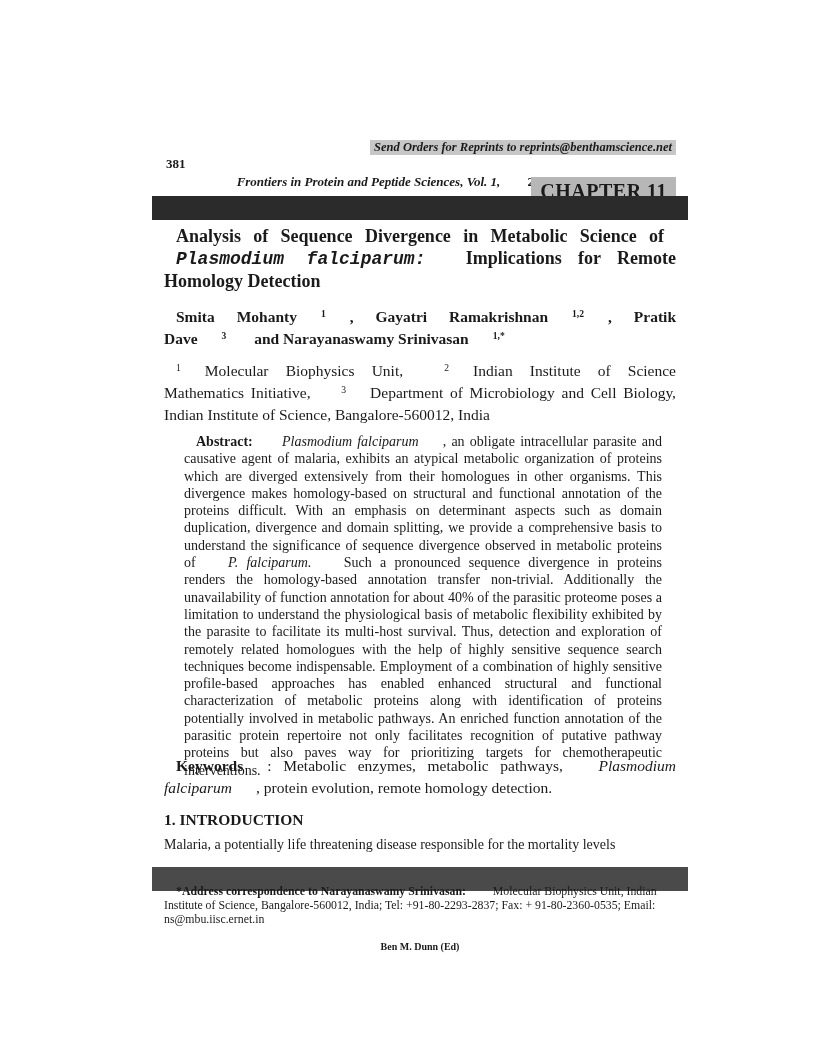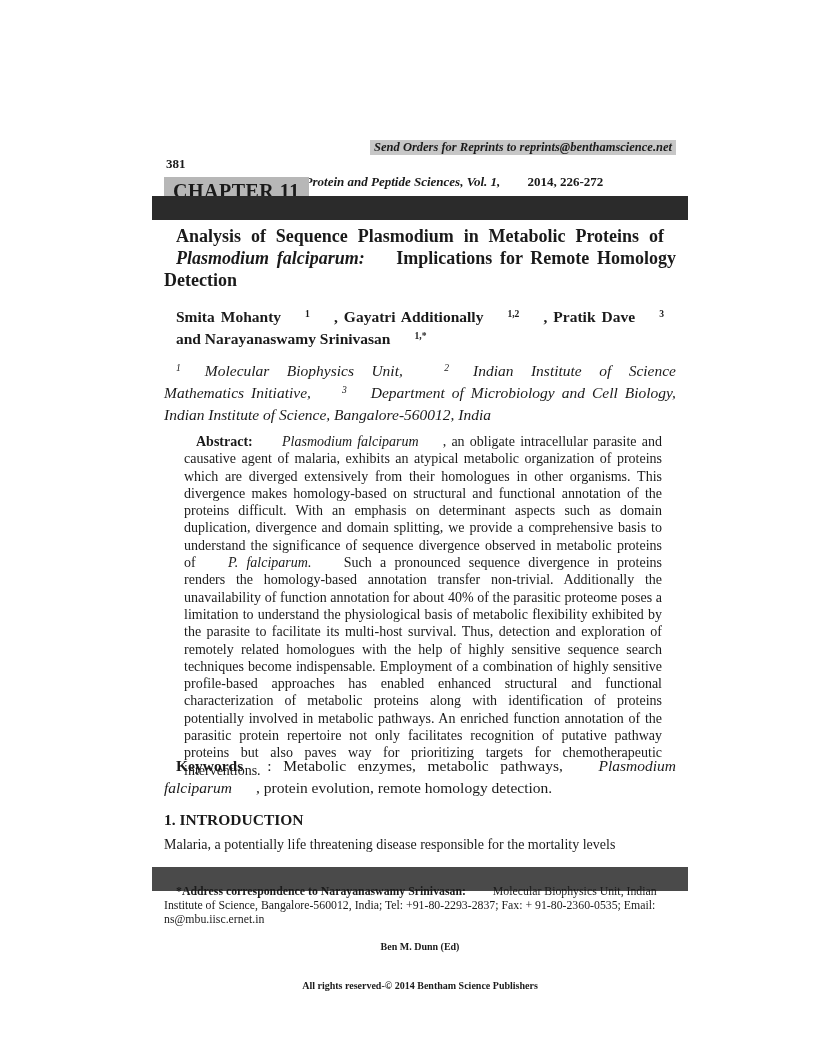--- a/index.html
+++ b/index.html
@@ -19,52 +19,52 @@
   .reprint-chip {
     background: #c7c7c7;
     font-weight: bold; font-style: italic;
     padding: 0 4px 1px 4px;
   }
   .journal-row { top: 132px; height: 18px; font-size: 13px; line-height: 16px; }
   .page-num { position: absolute; left: 2px; top: 0; font-weight: bold; }
   .citation { text-align: center; font-weight: bold; margin-top: 6px; }
   .citation .ital { font-style: italic; }
 
-  .chapter-row { top: 153px; text-align: left; }
+  .chapter-row { top: 153px; text-align: right; }
   .chapter-box {
     display: inline-block;
     background: #b7b7b7;
     font-weight: bold;
     font-size: 20px; line-height: 24px;
     padding: 2px 9px 3px 9px;
     letter-spacing: 0.5px;
   }
   .head-rule { top: 184px; height: 2px; background: #2b2b2b; }
 
   
   .title {
     top: 201px;
     font-size: 18px; font-weight: bold; line-height: 22px;
     text-align: justify;
   }
-  .title .ital { font-style: italic; }
+  .title .ital { font-style: italic; font-family: Liberation Mono, monospace; }
   .authors {
     top: 282px;
     font-size: 15.5px; font-weight: bold; line-height: 22px;
     text-align: justify;
   }
   sup.marker {
     font-size: 62%;
     line-height: 0;
     position: relative; top: -0.55em;
     vertical-align: baseline;
   }
   .affiliations {
     top: 336px;
-    font-size: 15.5px; font-style: italic; line-height: 22px;
+    font-size: 15.5px; line-height: 22px;
     text-align: justify;
   }
 
   
   .abstract {
     top: 409px;
     padding-left: 32px; padding-right: 26px;
     font-size: 14px; line-height: 17.3px;
     text-align: justify;
   }
@@ -107,25 +107,25 @@
     </div>
   </div>
 
   <div class="block chapter-row">
     <span class="chapter-box">CHAPTER 11</span>
   </div>
 
   <div class="block head-rule"></div>
 
   <h1 class="block title">
-    <span>Analysis of Sequence Plasmodium in Metabolic Proteins of </span><span class="ital">Plasmodium falciparum:</span><span> Implications for Remote Homology Detection</span>
+    <span>Analysis of Sequence Divergence in Metabolic Science of </span><span class="ital">Plasmodium falciparum:</span><span> Implications for Remote Homology Detection</span>
   </h1>
 
   <p class="block authors">
-    <span>Smita Mohanty</span><sup class="marker">1</sup><span>, Gayatri Additionally</span><sup class="marker">1,2</sup><span>, Pratik Dave</span><sup class="marker">3</sup><span> and Narayanaswamy Srinivasan</span><sup class="marker">1,*</sup>
+    <span>Smita Mohanty</span><sup class="marker">1</sup><span>, Gayatri Ramakrishnan</span><sup class="marker">1,2</sup><span>, Pratik Dave</span><sup class="marker">3</sup><span> and Narayanaswamy Srinivasan</span><sup class="marker">1,*</sup>
   </p>
 
   <p class="block affiliations">
     <sup class="marker">1</sup><span>Molecular Biophysics Unit, </span><sup class="marker">2</sup><span>Indian Institute of Science Mathematics Initiative, </span><sup class="marker">3</sup><span>Department of Microbiology and Cell Biology, Indian Institute of Science, Bangalore-560012, India</span>
   </p>
 
   <p class="block abstract">
     <span class="label">Abstract:</span><span class="ital"> Plasmodium falciparum</span><span>, an obligate intracellular parasite and causative agent of malaria, exhibits an atypical metabolic organization of proteins which are diverged extensively from their homologues in other organisms. This divergence makes homology-based on structural and functional annotation of the proteins difficult. With an emphasis on determinant aspects such as domain duplication, divergence and domain splitting, we provide a comprehensive basis to understand the significance of sequence divergence observed in metabolic proteins of </span><span class="ital">P. falciparum.</span><span> Such a pronounced sequence divergence in proteins renders the homology-based annotation transfer non-trivial. Additionally the unavailability of function annotation for about 40% of the parasitic proteome poses a limitation to understand the physiological basis of metabolic flexibility exhibited by the parasite to facilitate its multi-host survival. Thus, detection and exploration of remotely related homologues with the help of highly sensitive sequence search techniques become indispensable. Employment of a combination of highly sensitive profile-based approaches has enabled enhanced structural and functional characterization of metabolic proteins along with identification of proteins potentially involved in metabolic pathways. An enriched function annotation of the parasitic protein repertoire not only facilitates recognition of putative pathway proteins but also paves way for prioritizing targets for chemotherapeutic interventions.</span>
   </p>
 
@@ -137,16 +137,15 @@
 
   <p class="block intro-text">Malaria, a potentially life threatening disease responsible for the mortality levels</p>
 
   <div class="block foot-rule"></div>
   <p class="block footnote">
     <span class="label">*Address correspondence to Narayanaswamy Srinivasan:</span><span> Molecular Biophysics Unit, Indian Institute of Science, Bangalore-560012, India; Tel: +91-80-2293-2837; Fax: + 91-80-2360-0535; Email: ns@mbu.iisc.ernet.in</span>
   </p>
 
   <div class="block publisher">
     <div>Ben M. Dunn (Ed)</div>
-    <div>All rights reserved-© 2014 Bentham Science Publishers</div>
   </div>
 
 </div>
 
 </body></html>

